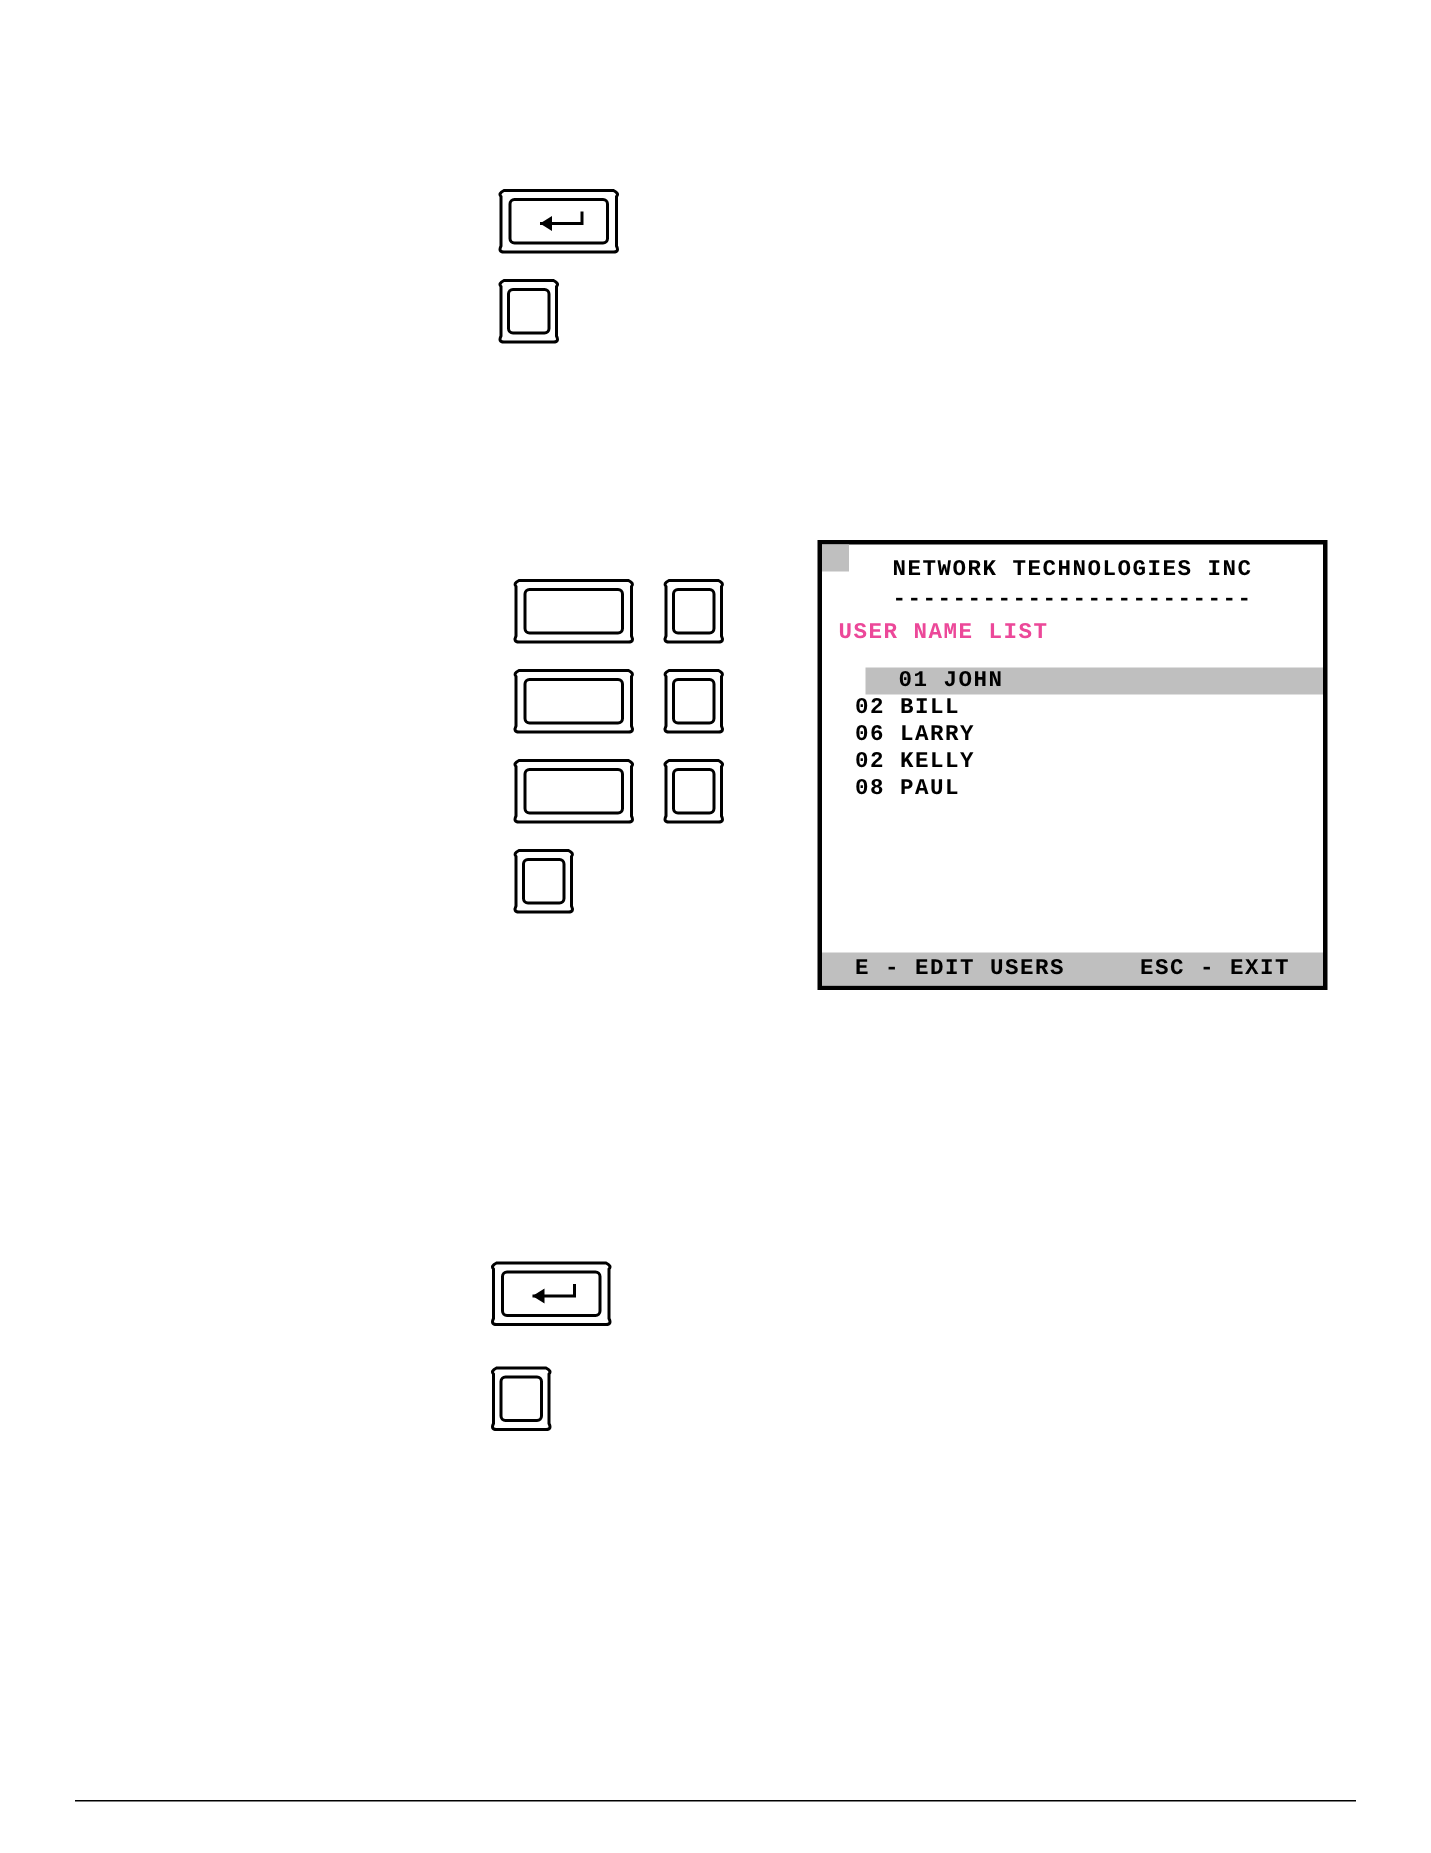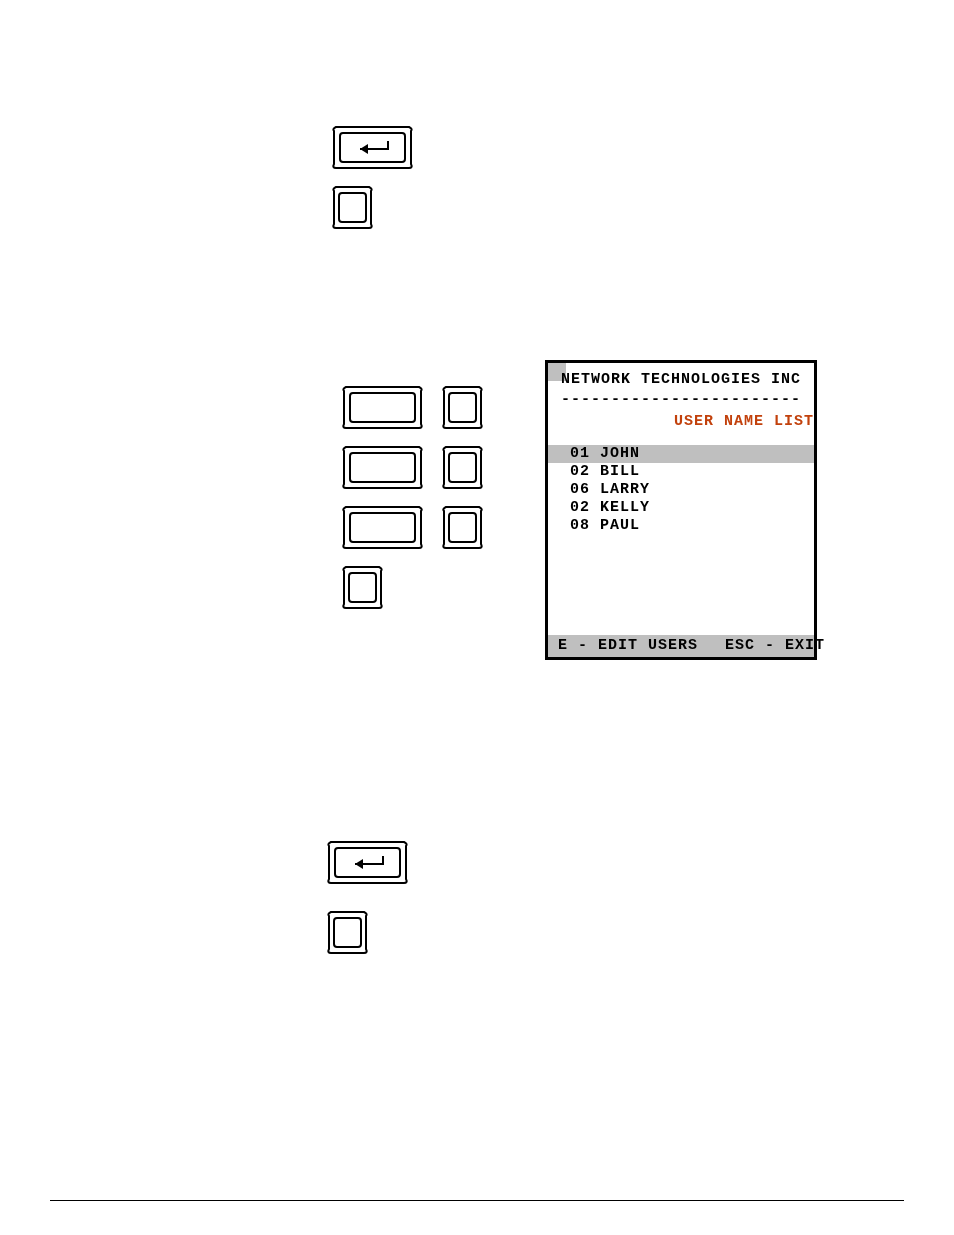--- a/index.html
+++ b/index.html
@@ -17,21 +17,21 @@
   }
   .keycap.wide  { width: 85px; height: 45px; }
   .keycap.small { width: 45px; height: 45px; }
   .keycap svg { width: 100%; height: 100%; display: block; }
 
   
   .panel {
     position: absolute;
     left: 545px;
     top: 360px;
-    width: 272px;
+    width: 340px;
     height: 300px;
     border: 3px solid #000;
     background: #fff;
     box-sizing: border-box;
   }
   .panel-header {
     position: absolute;
     left: 0; top: 0; width: 18px; height: 18px;
     background: #bfbfbf;
   }
@@ -47,48 +47,50 @@
     position: absolute;
     left: 0; right: 0; top: 28px;
     text-align: center;
     font: bold 15px/18px "Courier New", monospace;
     letter-spacing: 1px;
     color: #000;
   }
   .panel-sub {
     position: absolute;
     left: 0; right: 0; top: 50px;
-    text-align: right;
+    text-align: left;
     font: bold 15px/18px "Courier New", monospace;
     letter-spacing: 1px;
-    color: #c2410c;
+    color: #ec4899;
+    padding-left: 11px;
   }
   .user-list {
     position: absolute;
     left: 0; right: 0; top: 82px;
     font: bold 15px/18px "Courier New", monospace;
     letter-spacing: 1px;
     color: #000;
   }
   .user-row {
     padding-left: 22px;
     white-space: pre;
   }
   .user-row.selected {
     background: #bfbfbf;
+    margin-left: 29px;
   }
   .panel-footer {
     position: absolute;
     left: 0; right: 0; bottom: 0;
     height: 22px;
     background: #bfbfbf;
     display: flex;
     align-items: center;
     justify-content: space-between;
-    padding: 0 10px;
+    padding: 0 22px;
     font: bold 15px/18px "Courier New", monospace;
     letter-spacing: 1px;
     color: #000;
     white-space: pre;
     gap: 27px;
   }
 
   .hr {
     position: absolute;
     left: 50px; right: 50px; top: 1200px;

